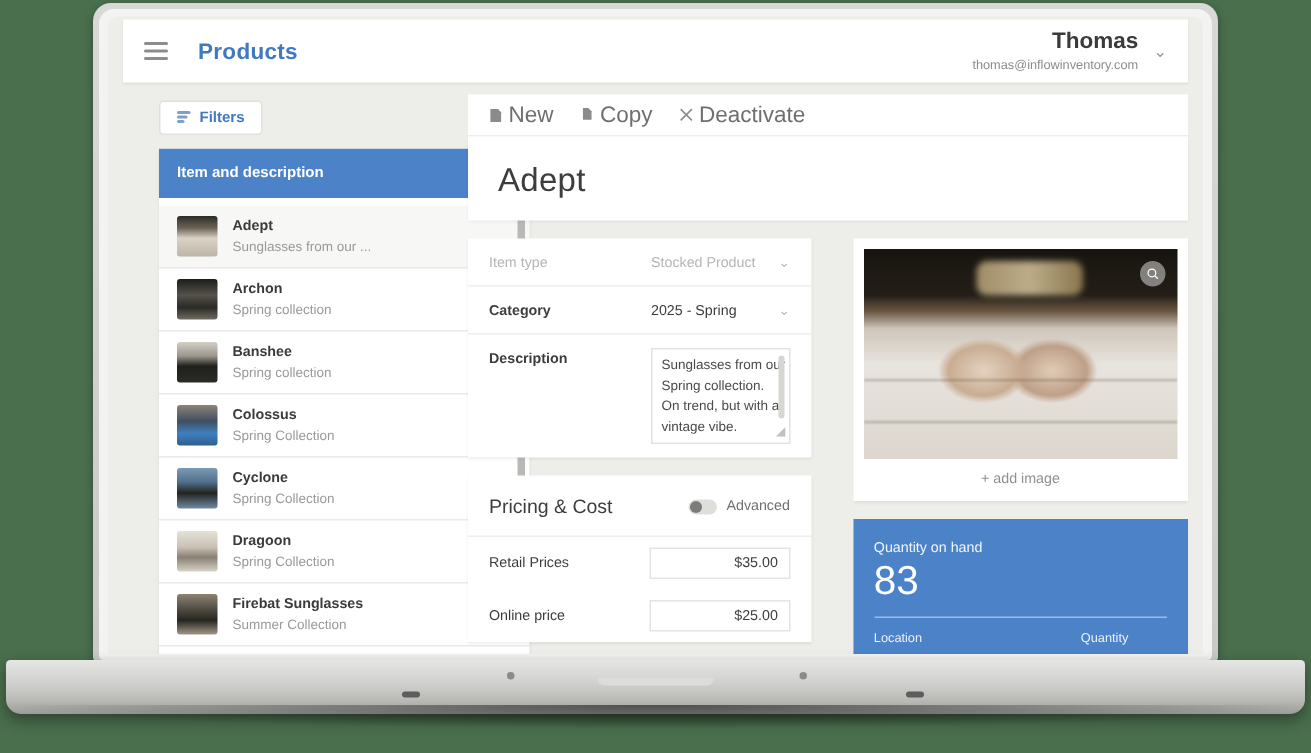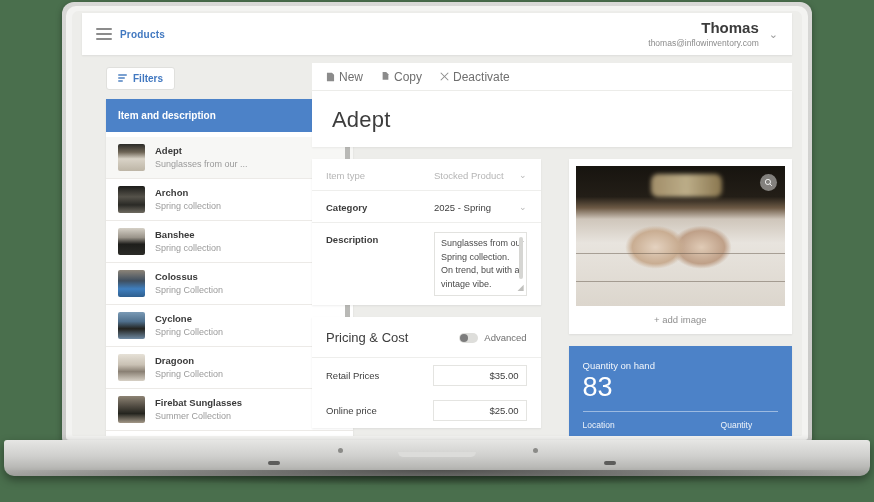--- a/index.html
+++ b/index.html
@@ -75,21 +75,21 @@
   
   .app { position:absolute; inset:0; background:#ededea; }
 
   .topbar {
     position:absolute; left:10px; top:2px; right:10px; height:42px;
     background:#fff; display:flex; align-items:center; padding:0 14px;
     box-shadow: 0 1px 2px rgba(0,0,0,.07);
   }
   .hamburger { width:16px; display:flex; flex-direction:column; gap:3px; cursor:pointer; }
   .hamburger span { display:block; height:2px; background:#8c8c8c; border-radius:1px; }
-  .app-title { margin-left:8px; color:#4178c0; font-size:10px; font-weight:bold; letter-spacing:.2px; }
+  .app-title { margin-left:20px; color:#4178c0; font-size:15px; font-weight:bold; letter-spacing:.2px; }
   .user { margin-left:auto; text-align:right; line-height:1.25; }
   .user-name { font-size:15px; font-weight:bold; color:#3b3b3b; }
   .user-mail { font-size:8.5px; color:#8b8b8b; }
   .caret { margin-left:10px; color:#9a9a9a; font-size:11px; }
   .user-wrap { margin-left:auto; display:flex; align-items:center; }
 
   
   .leftcol { position:absolute; left:10px; top:52px; width:247px; bottom:0;margin-left:24px; }
   .filterbar { display:flex; align-items:center; justify-content:space-between; padding:0 4px 0 0; height:30px; }
   .filters-btn {
@@ -132,21 +132,21 @@
     position:absolute; right:3px; top:44px; width:5px; height:182px;
     background:#b9b9b6; border-radius:3px; cursor:pointer;
   }
 
   
   .content { position:absolute; left:240px; right:10px; top:52px; bottom:0; }
   .toolbar {
     background:#fff; height:28px; display:flex; align-items:center; gap:18px;
     padding:0 14px; border-bottom:1px solid #ededea;
   }
-  .tb-btn { display:flex; align-items:center; gap:4px; font-size:12px; color:#6f6f6f; cursor:pointer; }
+  .tb-btn { display:flex; align-items:center; gap:4px; font-size:15px; color:#6f6f6f; cursor:pointer; }
 
   .title-card {
     background:#fff; margin:0 0 0 0; padding:16px 20px 14px;
     box-shadow:0 1px 2px rgba(0,0,0,.06);
   }
   .title-card h1 { font-size:22px; font-weight:normal; color:#3d3d3d; letter-spacing:.2px; }
 
   .grid { display:flex; gap:28px; padding:12px 0 0 0; }
   .col { display:flex; flex-direction:column; gap:12px; }
   .col.left { width:268px; }

